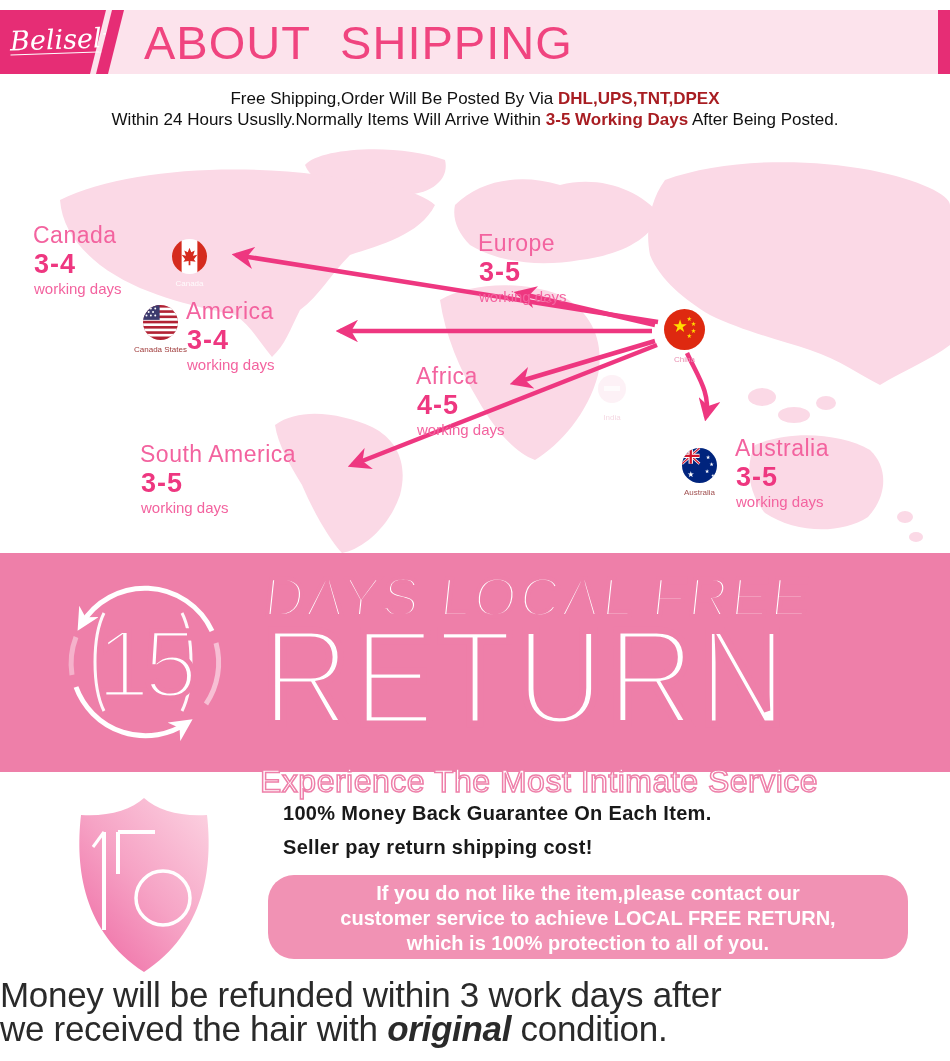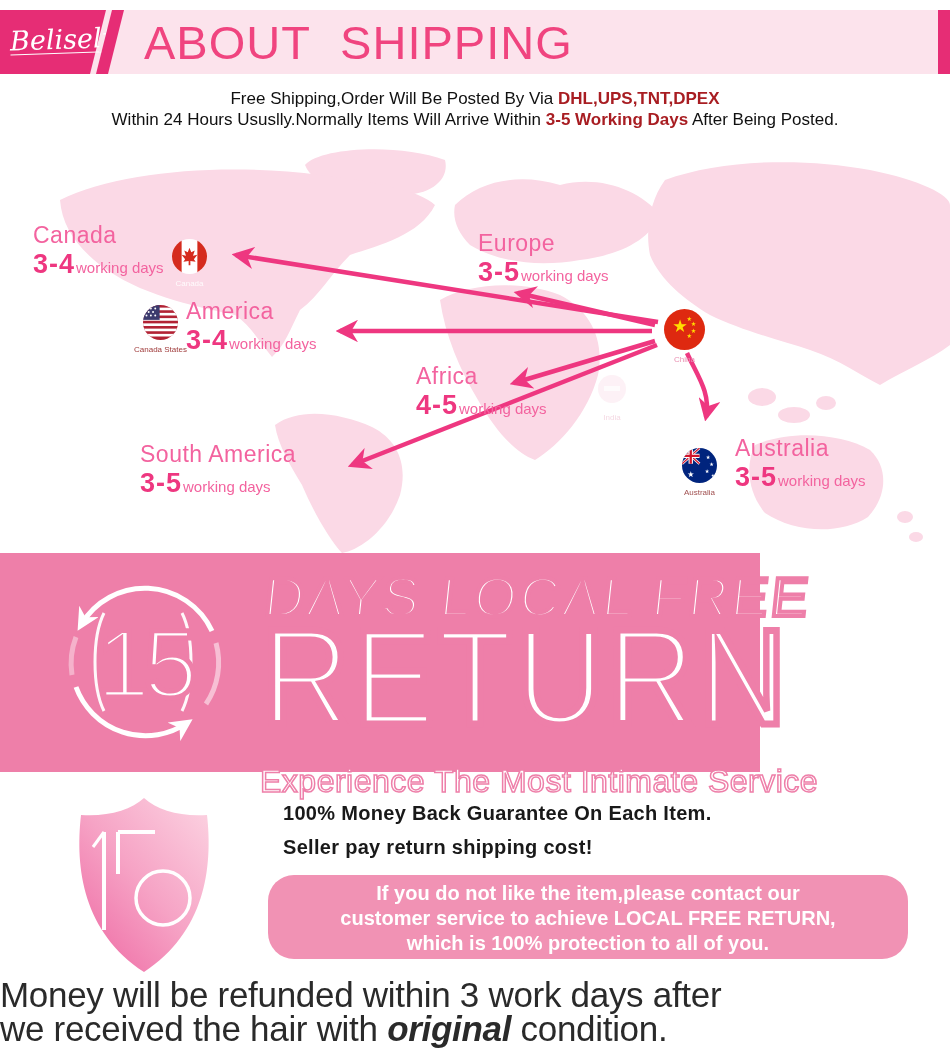--- a/index.html
+++ b/index.html
@@ -30,40 +30,40 @@
   
   .intro{position:absolute;left:0;top:88px;width:950px;text-align:center;
          font-size:17px;line-height:21px;color:#101010;}
   .intro b{color:var(--highlight_red);font-weight:bold;}
 
   
   .map{position:absolute;left:0;top:145px;width:950px;height:410px;}
   .map svg.base,.map svg.routes{position:absolute;left:0;top:0;}
   .dest{position:absolute;color:var(--label_pink);}
   .dest .dn{font-size:23px;letter-spacing:.5px;}
-  .dest .row{display:flex;align-items:baseline;}
+  .dest .row{display:flex;align-items:baseline;flex-direction:column;}
   .dest .dd{font-size:27px;font-weight:bold;color:var(--arrow_pink);letter-spacing:1px;}
   .dest .du{font-size:15px;margin-left:1px;}
   .d-canada{left:33px;top:77px;}
   .d-america{left:186px;top:153px;}
   .d-europe{left:478px;top:85px;}
   .d-africa{left:416px;top:218px;}
   .d-samerica{left:140px;top:296px;}
   .d-australia{left:735px;top:290px;}
   .flag{position:absolute;text-align:center;}
   .flag .cap{font-size:8px;margin-top:1px;}
   .f-canada{left:172px;top:94px;}   .f-canada .cap{color:rgba(255,255,255,.9);}
   .f-usa{left:134px;top:160px;}     .f-usa .cap{color:#a03c3c;}
   .f-china{left:664px;top:164px;}   .f-china .cap{color:#e990b2;}
   .f-australia{left:682px;top:303px;}.f-australia .cap{color:#a05050;}
   .ghost{position:absolute;left:594px;top:228px;opacity:.45;text-align:center;color:#e8a9c0;}
   .ghost .cap{font-size:8px;}
 
   
-  .banner{position:absolute;left:0;top:553px;width:760px;height:219px;background:var(--banner_pink);
+  .banner{position:absolute;left:0;top:553px;width:950px;height:219px;background:var(--banner_pink);
           color:#fff;}
   .banner-icon{position:absolute;left:56px;top:22px;}
   .thin2{-webkit-text-stroke:4px var(--banner_pink);}
   .thin3{-webkit-text-stroke:7px var(--banner_pink);}
   .thin1{-webkit-text-stroke:1.5px var(--banner_pink);}
   .b-line1{position:absolute;left:268px;top:12px;font-size:55px;letter-spacing:3px;
            transform:skewX(-6deg);transform-origin:left top;white-space:nowrap;}
   .b-line2{position:absolute;left:262px;top:48px;font-size:132px;letter-spacing:4px;
            transform:scale(.92,1.02);transform-origin:left top;white-space:nowrap;}
   .b-sub{position:absolute;left:260px;top:181px;font-size:32px;letter-spacing:.5px;white-space:nowrap;margin-top:29px;}

